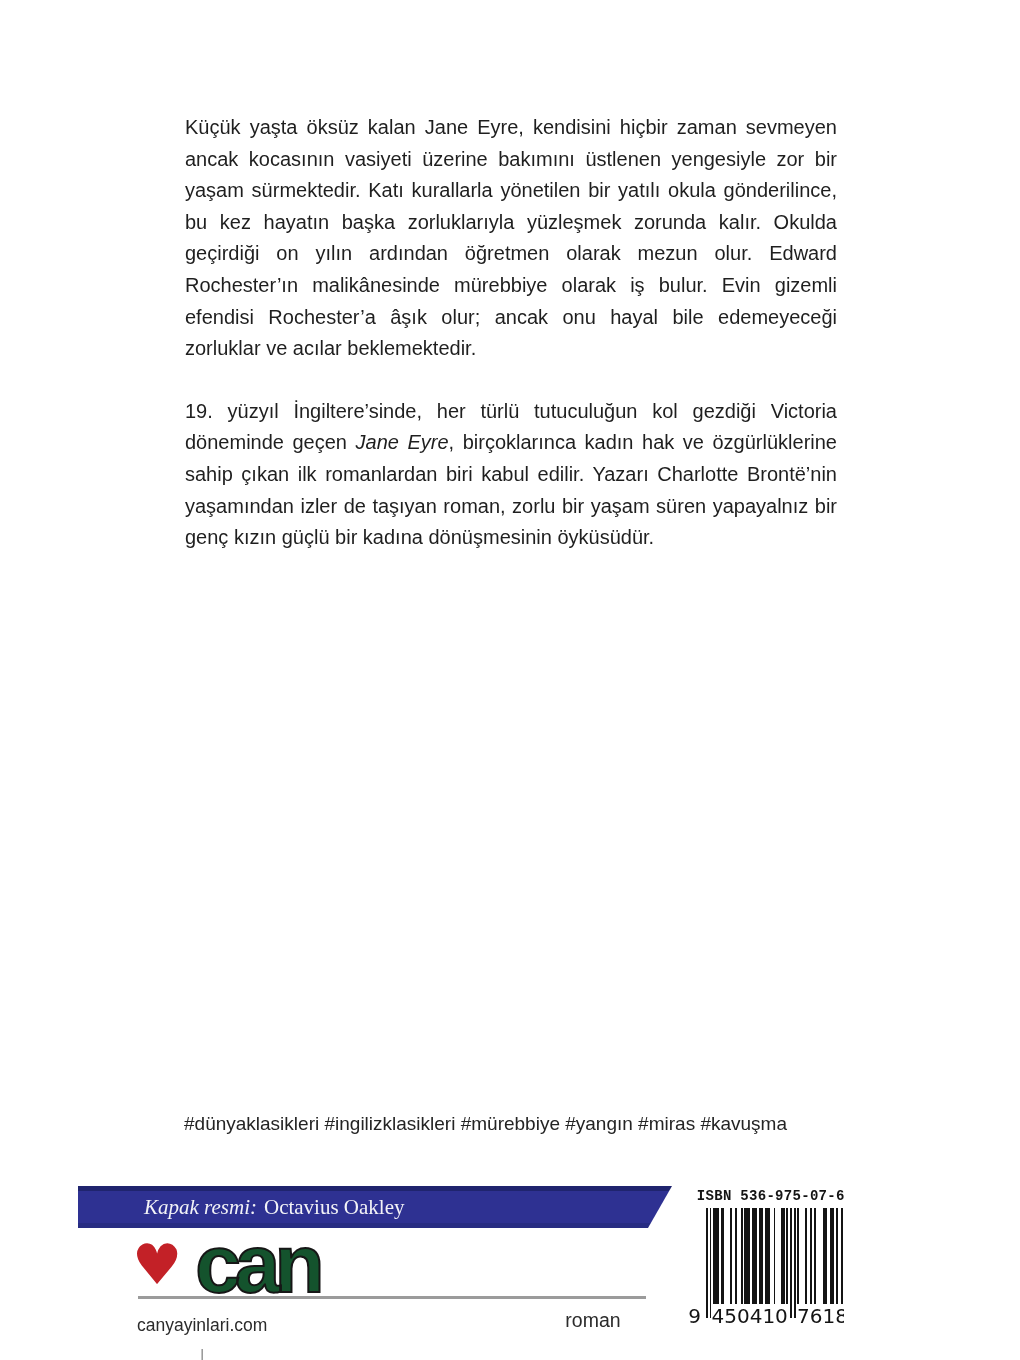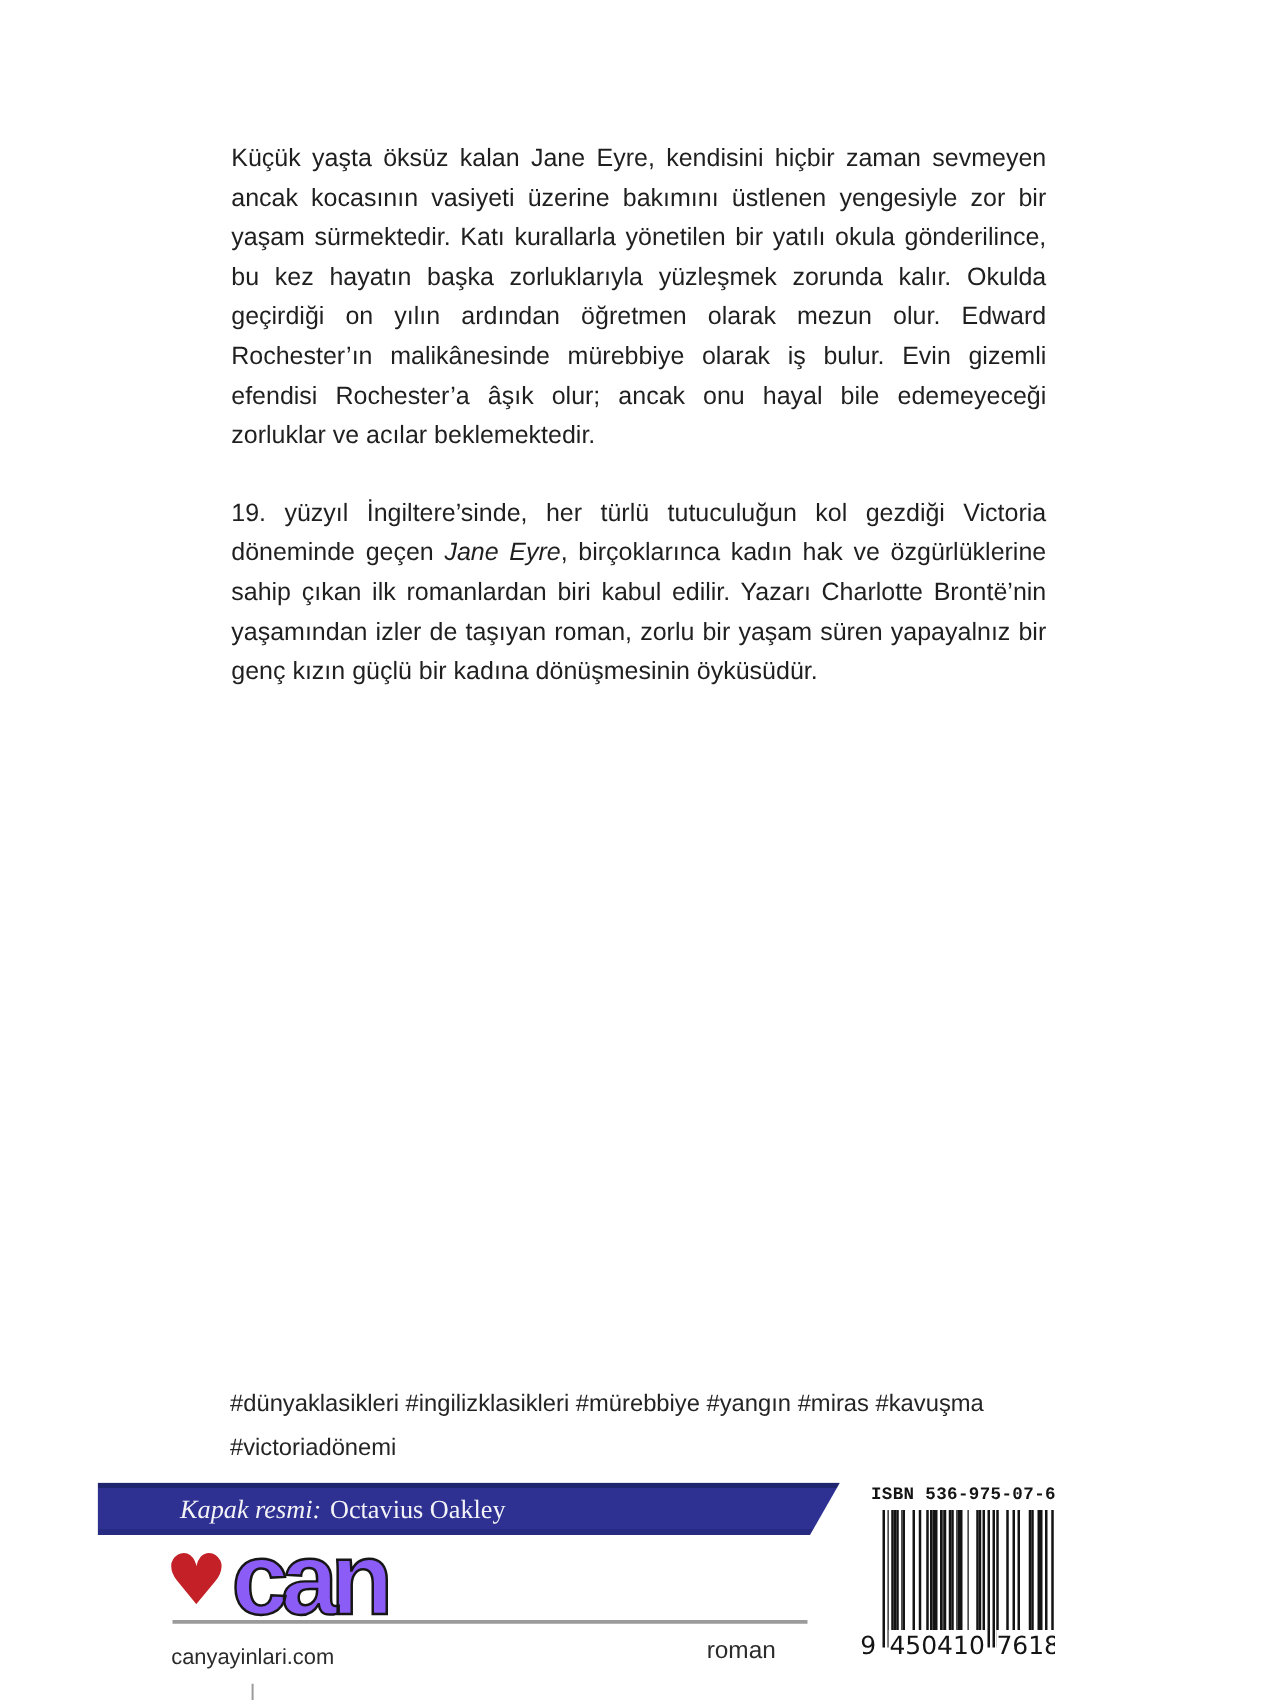--- a/index.html
+++ b/index.html
@@ -36,21 +36,21 @@
   }
   .credit-label{font-style:italic; margin-right:7px;}
   
   .logo-row{position:absolute; left:132px; top:1234px; height:60px; display:flex; align-items:center;}
   .heart{
     font-family:"DejaVu Sans",sans-serif; font-size:56px; line-height:1;
     color:var(--heart_red,#c32127); margin-top:2px;
   }
   .logotype{
     font-size:82px; font-weight:700; letter-spacing:-6px; line-height:46px;
-    color:#8b5cf6; -webkit-text-stroke:2px #161616; margin-left:3px; padding-right:8px;
+    color:#14532d; -webkit-text-stroke:2px #161616; margin-left:13px; padding-right:8px;
   }
   .rule{position:absolute; left:138px; top:1296px; width:508px; height:3px; background:var(--rule_gray,#9b9b9b);}
   
   .footer-links{
     position:absolute; left:137px; top:1306px; height:28px;
     display:flex; align-items:center; gap:9px;
     font-size:17.5px; color:#2b2b2b;flex-direction:column;
   }
   .footer-links .sep{color:#9a9a9a; font-size:19px; font-weight:400; padding:0 2px;}
   .fb-glyph{font-weight:700; font-size:20px; color:#1c1c1c; line-height:1;}
@@ -84,21 +84,20 @@
 
 <div class="page">
 
   <div class="synopsis">
     <p><span>Küçük yaşta öksüz kalan Jane Eyre, kendisini hiçbir zaman sevmeyen ancak kocasının vasiyeti üzerine bakımını üstlenen yengesiyle zor bir yaşam sürmektedir. Katı kurallarla yönetilen bir yatılı okula gönderilince, bu kez hayatın başka zorluklarıyla yüzleşmek zorunda kalır. Okulda geçirdiği on yılın ardından öğretmen olarak mezun olur. Edward Rochester’ın malikânesinde mürebbiye olarak iş bulur. Evin gizemli efendisi Rochester’a âşık olur; ancak onu hayal bile edemeyeceği zorluklar ve acılar beklemektedir.</span></p>
     <p><span>19. yüzyıl İngiltere’sinde, her türlü tutuculuğun kol gezdiği Victoria döneminde geçen </span><i>Jane Eyre</i><span>, birçoklarınca kadın hak ve özgürlüklerine sahip çıkan ilk romanlardan biri kabul edilir. Yazarı Charlotte Brontë’nin yaşamından izler de taşıyan roman, zorlu bir yaşam süren yapayalnız bir genç kızın güçlü bir kadına dönüşmesinin öyküsüdür.</span></p>
   </div>
 
   <div class="hashtags">
     <span>#dünyaklasikleri #ingilizklasikleri #mürebbiye #yangın #miras #kavuşma</span>
-    <span>#victoriadönemi</span>
   </div>
 
   <div class="ribbon">
     <div class="ribbon-inner">
       <span class="credit-label">Kapak resmi:</span>
       <span class="credit-value">Octavius Oakley</span>
     </div>
   </div>
 
   <div class="logo-row">

